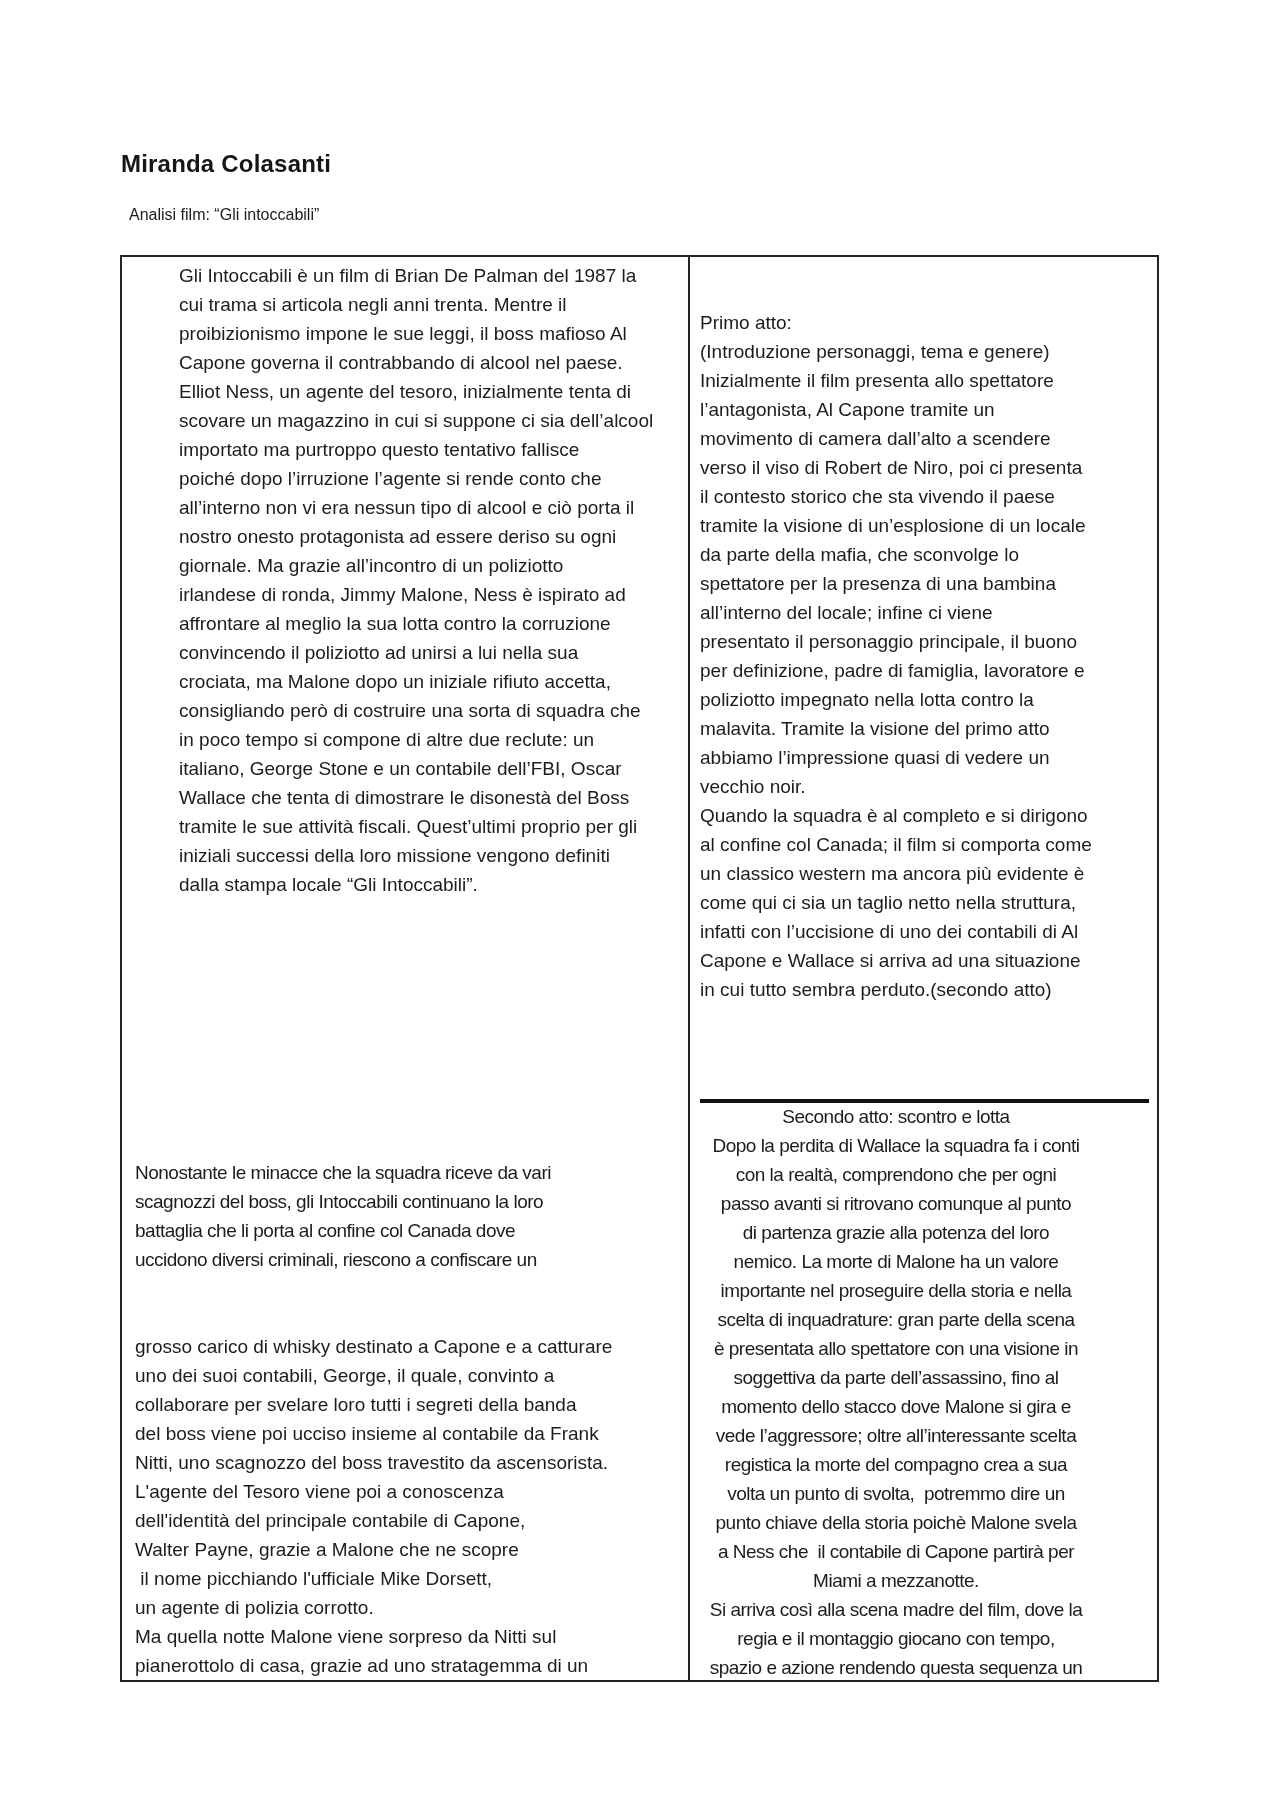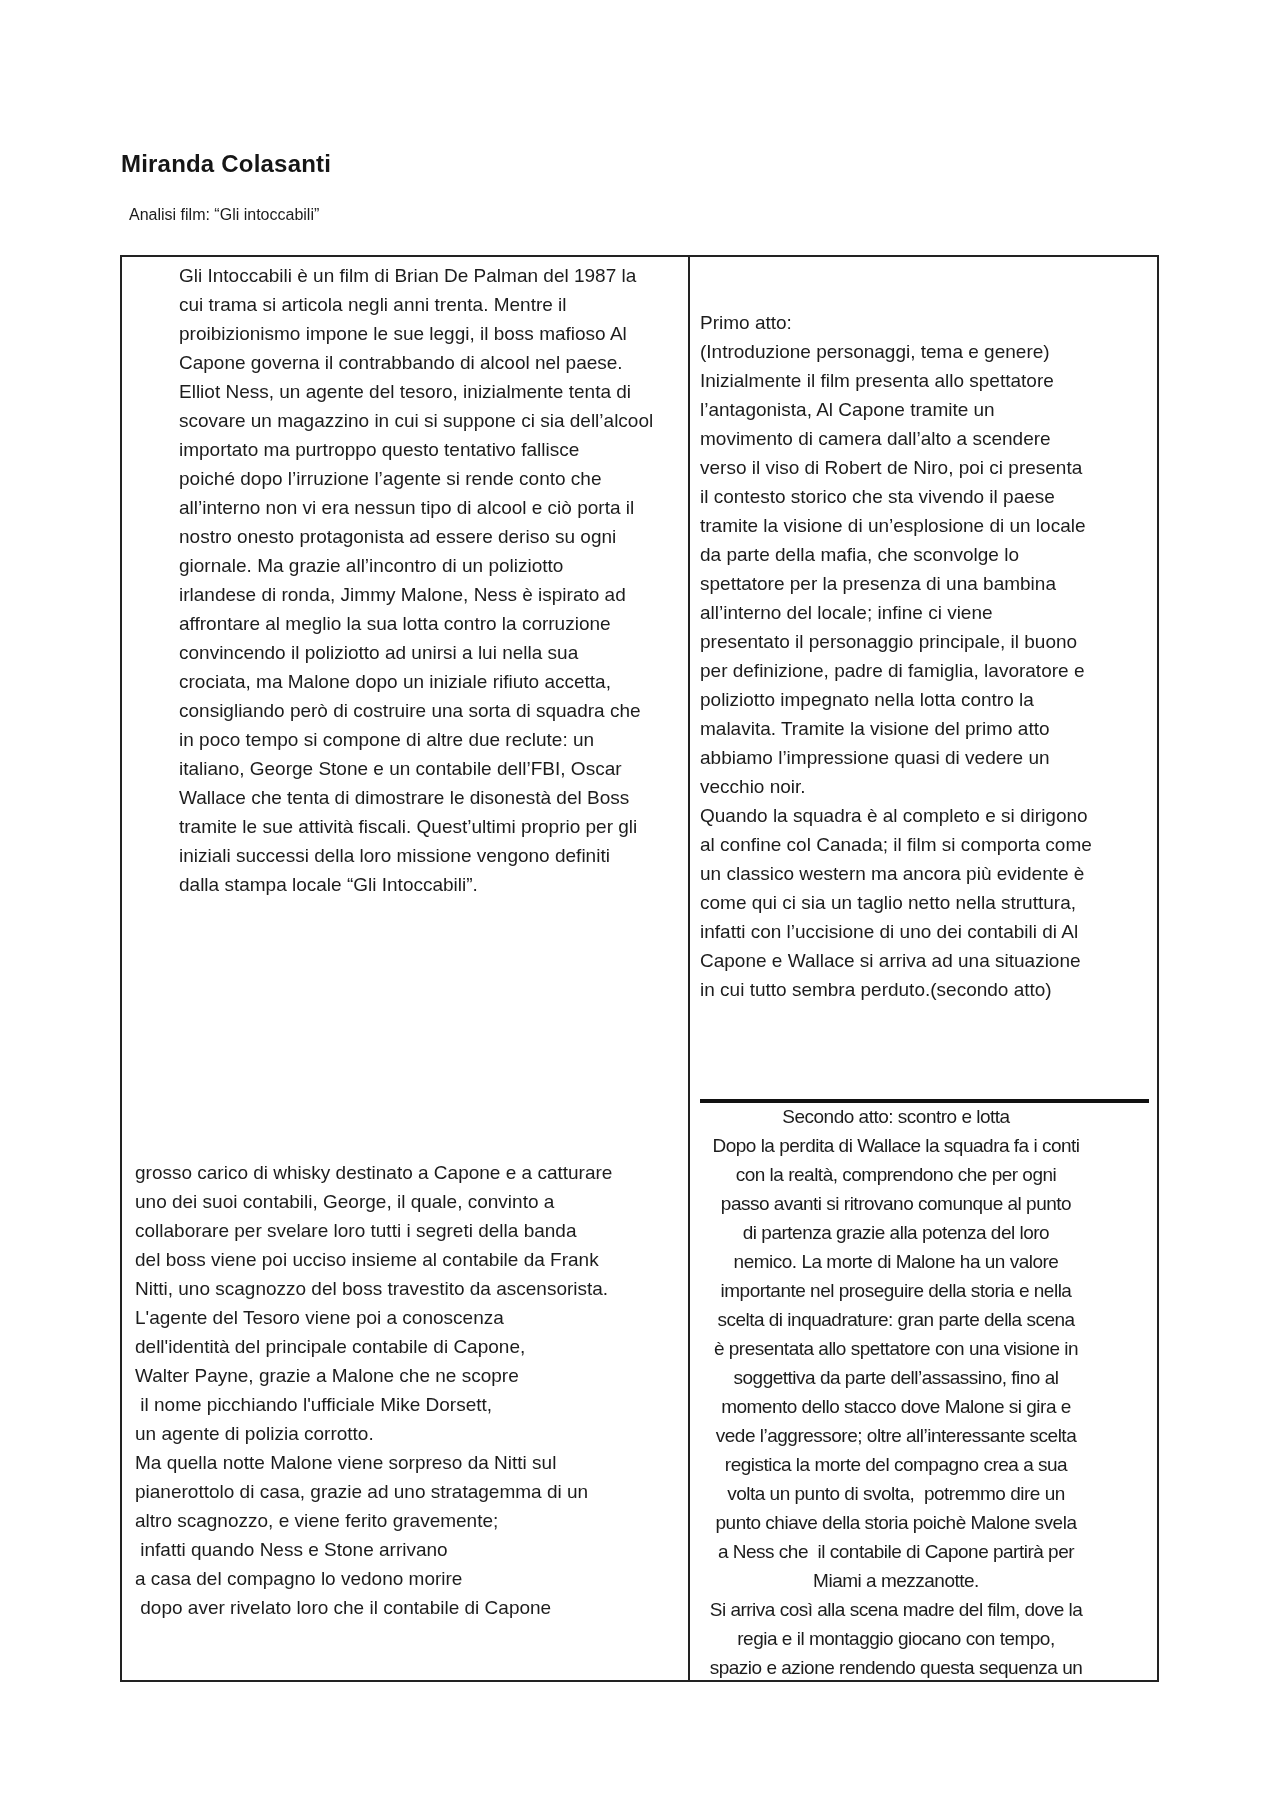--- a/index.html
+++ b/index.html
@@ -77,20 +77,24 @@
 crociata, ma Malone dopo un iniziale rifiuto accetta,
 consigliando però di costruire una sorta di squadra che
 in poco tempo si compone di altre due reclute: un
 italiano, George Stone e un contabile dell’FBI, Oscar
 Wallace che tenta di dimostrare le disonestà del Boss
 tramite le sue attività fiscali. Quest’ultimi proprio per gli
 iniziali successi della loro missione vengono definiti
 dalla stampa locale “Gli Intoccabili”.</div>
 
     <div class="cell-text l2">
+      <div class="condensed">Nonostante le minacce che la squadra riceve da vari
+scagnozzi del boss, gli Intoccabili continuano la loro
+battaglia che li porta al confine col Canada dove
+uccidono diversi criminali, riescono a confiscare un</div>
       <div>grosso carico di whisky destinato a Capone e a catturare
 uno dei suoi contabili, George, il quale, convinto a
 collaborare per svelare loro tutti i segreti della banda
 del boss viene poi ucciso insieme al contabile da Frank
 Nitti, uno scagnozzo del boss travestito da ascensorista.
 L'agente del Tesoro viene poi a conoscenza
 dell'identità del principale contabile di Capone,
 Walter Payne, grazie a Malone che ne scopre
  il nome picchiando l'ufficiale Mike Dorsett,
 un agente di polizia corrotto.

